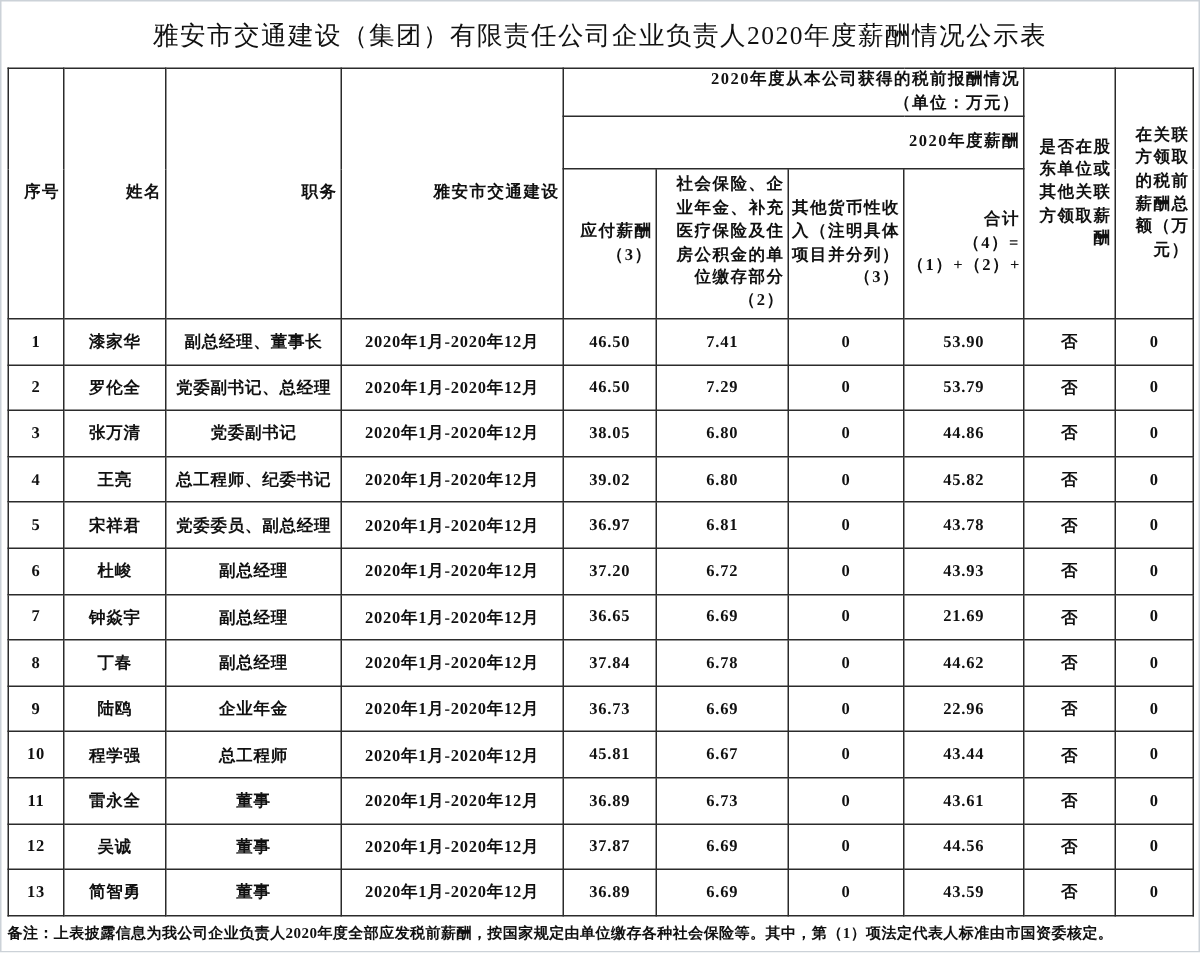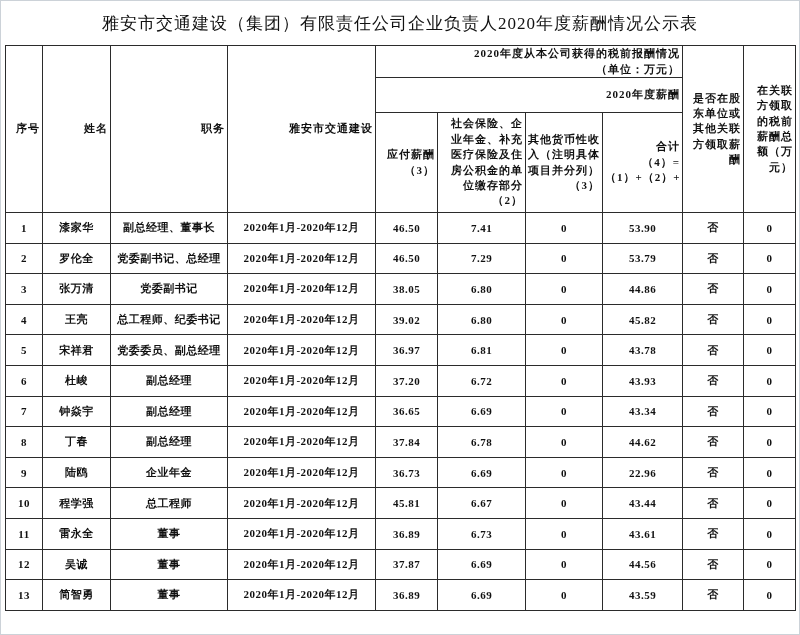--- a/index.html
+++ b/index.html
@@ -179,21 +179,21 @@
           <td>0</td>
         </tr>
         <tr>
           <td>7</td>
           <td>钟焱宇</td>
           <td>副总经理</td>
           <td>2020年1月-2020年12月</td>
           <td>36.65</td>
           <td>6.69</td>
           <td>0</td>
-          <td>43.34</td>
+          <td>21.69</td>
           <td>否</td>
           <td>0</td>
         </tr>
         <tr>
           <td>8</td>
           <td>丁春</td>
           <td>副总经理</td>
           <td>2020年1月-2020年12月</td>
           <td>37.84</td>
           <td>6.78</td>
@@ -258,14 +258,15 @@
           <td>36.89</td>
           <td>6.69</td>
           <td>0</td>
           <td>43.59</td>
           <td>否</td>
           <td>0</td>
         </tr>
       </tbody>
   </table>
 
+  <div class="note">备注：上表披露信息为我公司企业负责人2020年度全部应发税前薪酬，按国家规定由单位缴存各种社会保险等。其中，第（1）项法定代表人标准由市国资委核定。</div>
 
 </div>
 
 </body></html>

